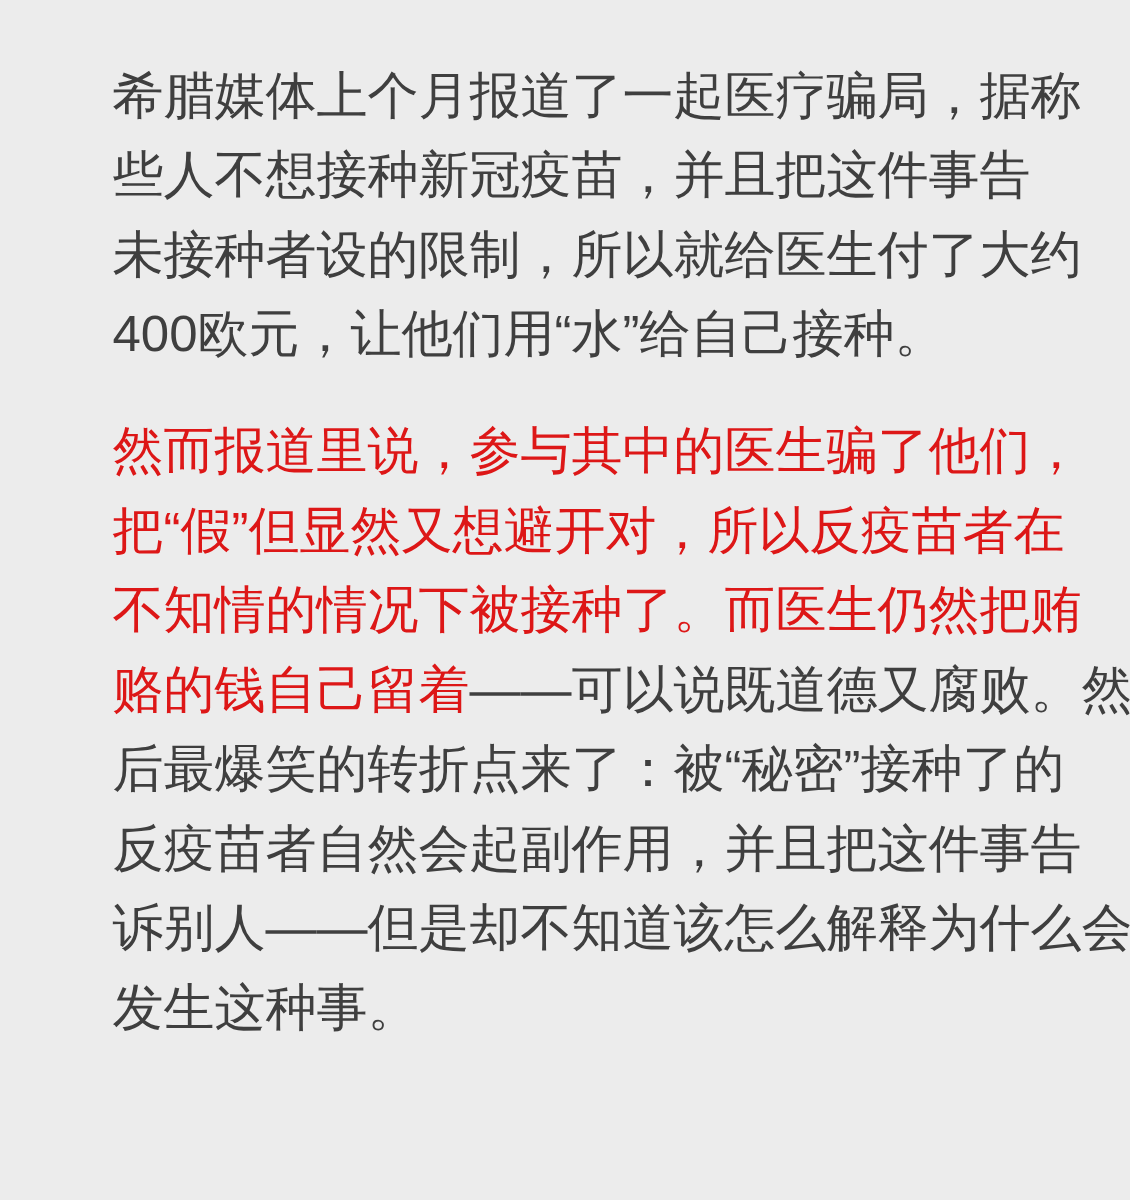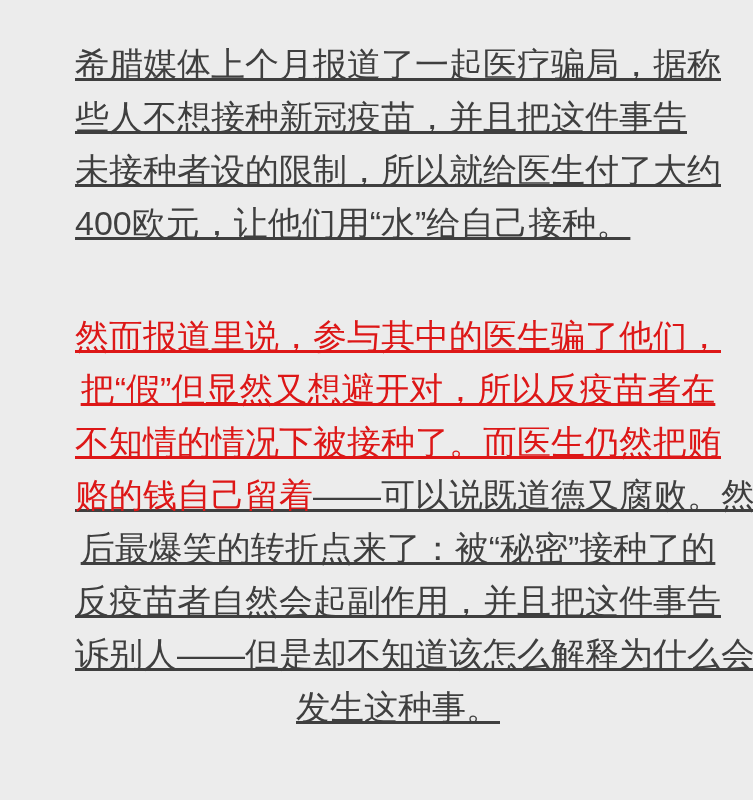--- a/index.html
+++ b/index.html
@@ -15,32 +15,30 @@
   }
   .article {
     padding: 38px 32px 0 75px;
     box-sizing: border-box;
     width: 753px;
   }
   .paragraph {
     margin: 0;
   }
   .paragraph-2 {
-    margin-top: 60px;
-    text-align: center;
+    margin-top: 25px;
   }
   .line {
     font-size: 34px;
     line-height: 53px;
     height: 53px;
     letter-spacing: 0px;
     white-space: nowrap;
     color: #3f3f3f;
     font-weight: 400;
-    text-decoration: underline;
   }
   .red {
     color: #dd1717;
   }
 </style>
 </head>
 <body>
 
 <div class="article">
 

